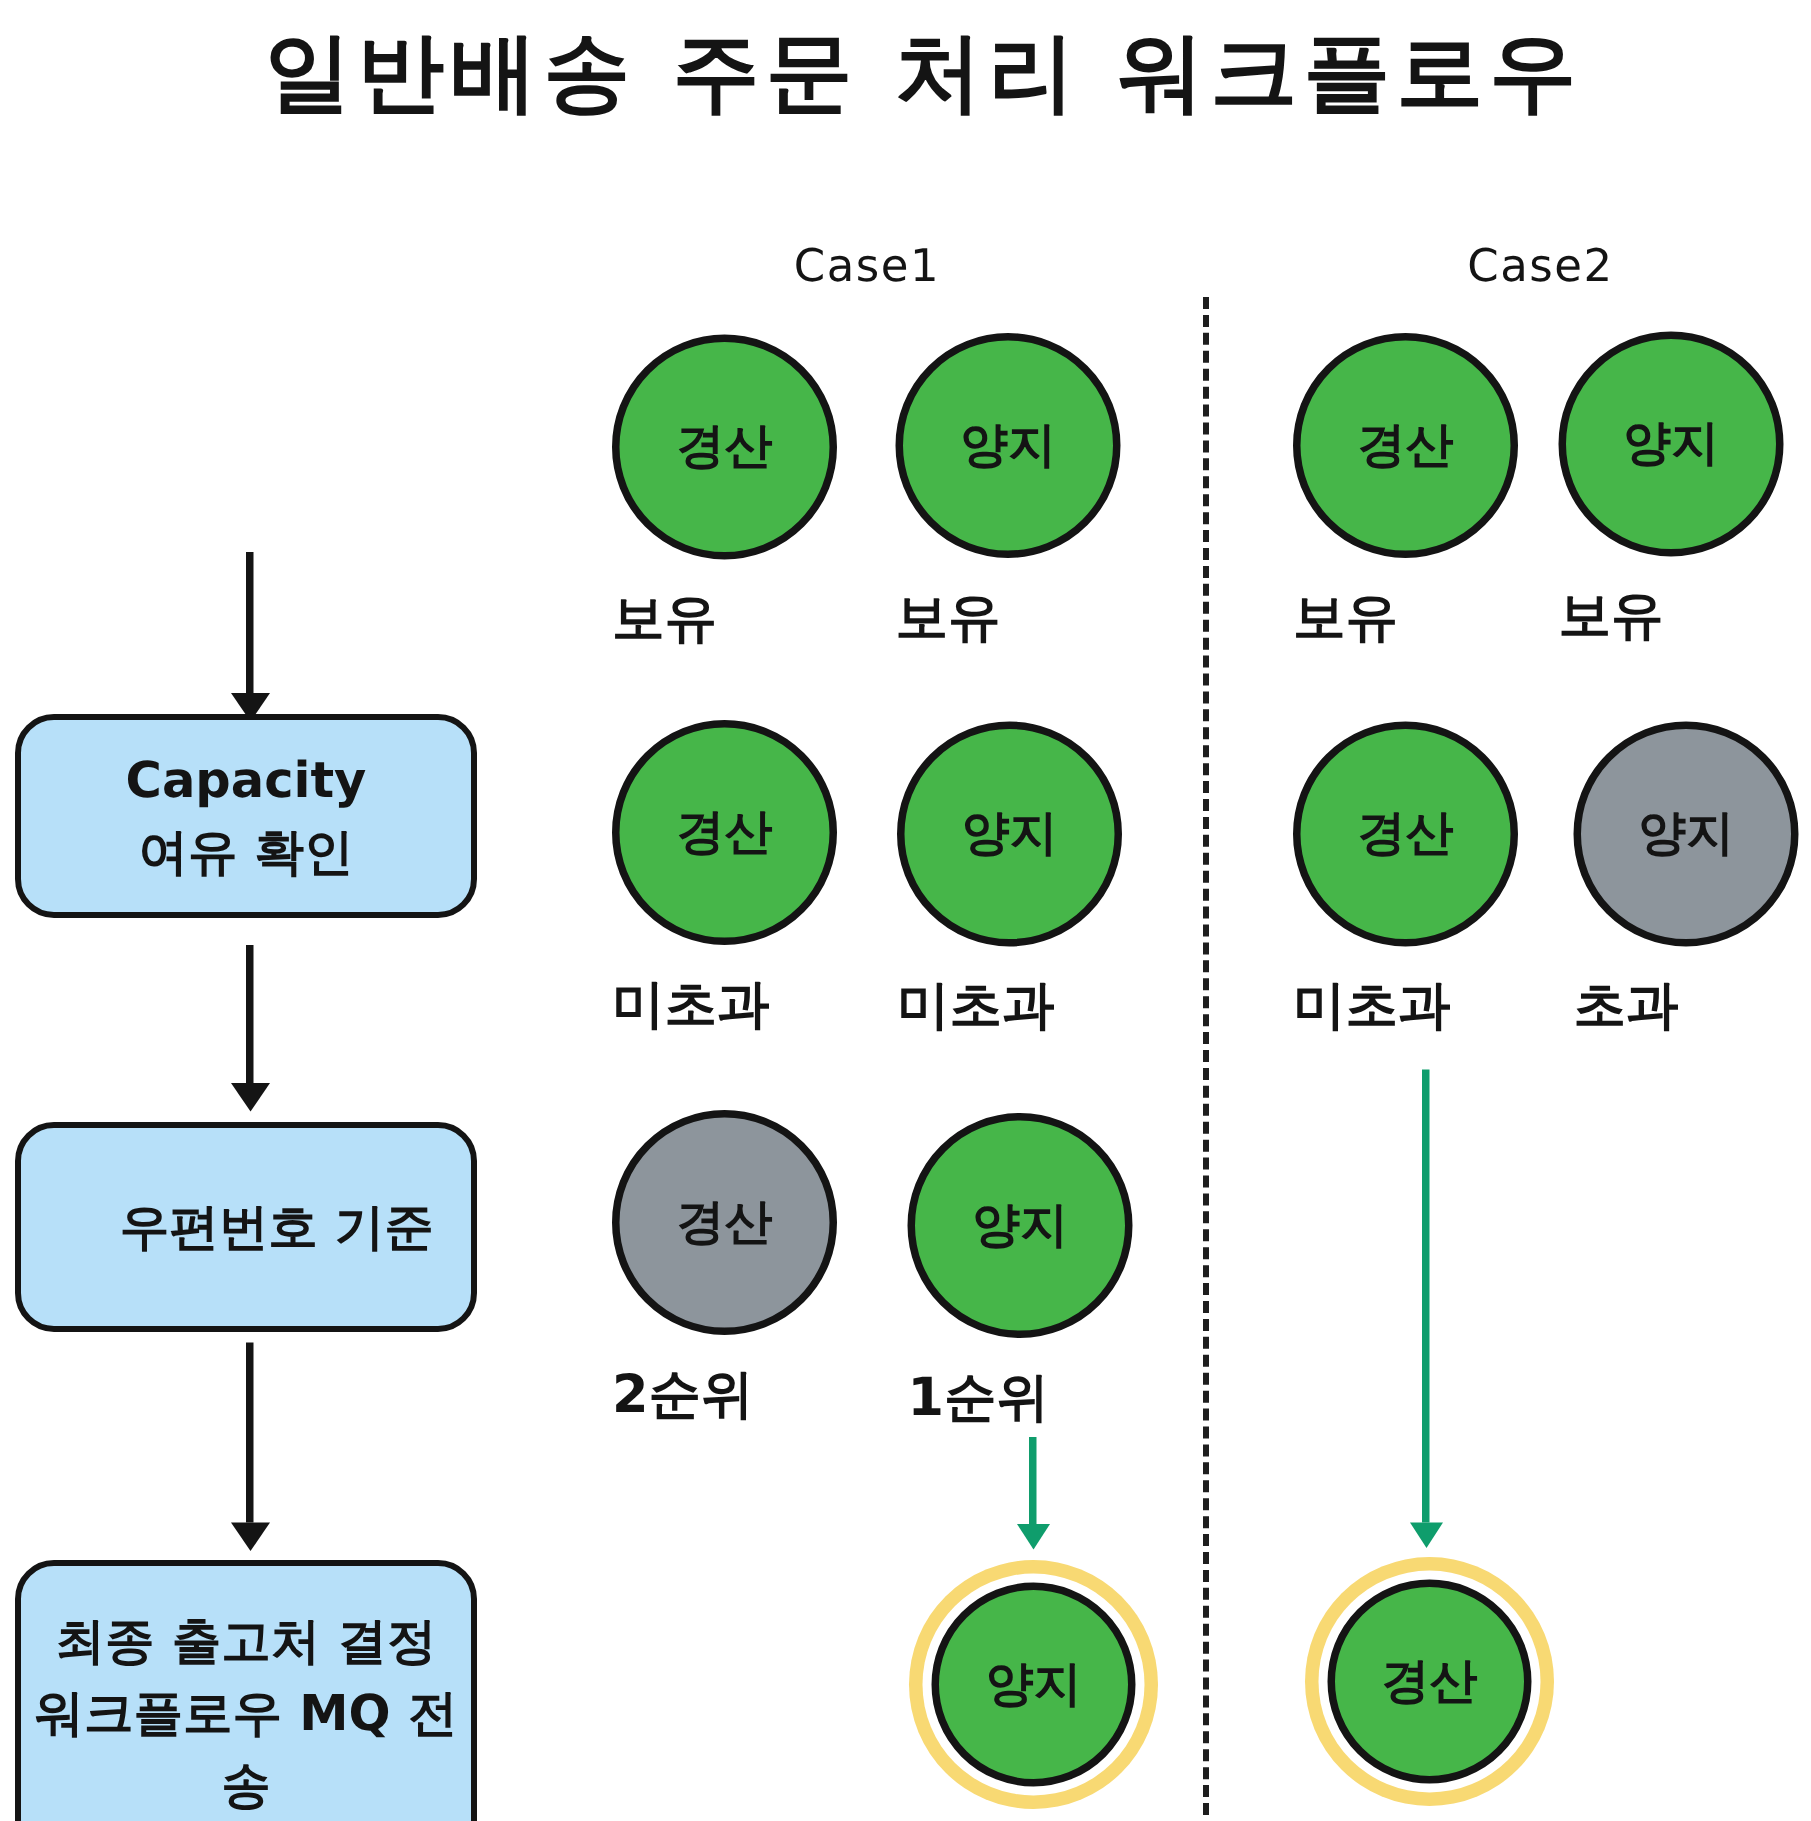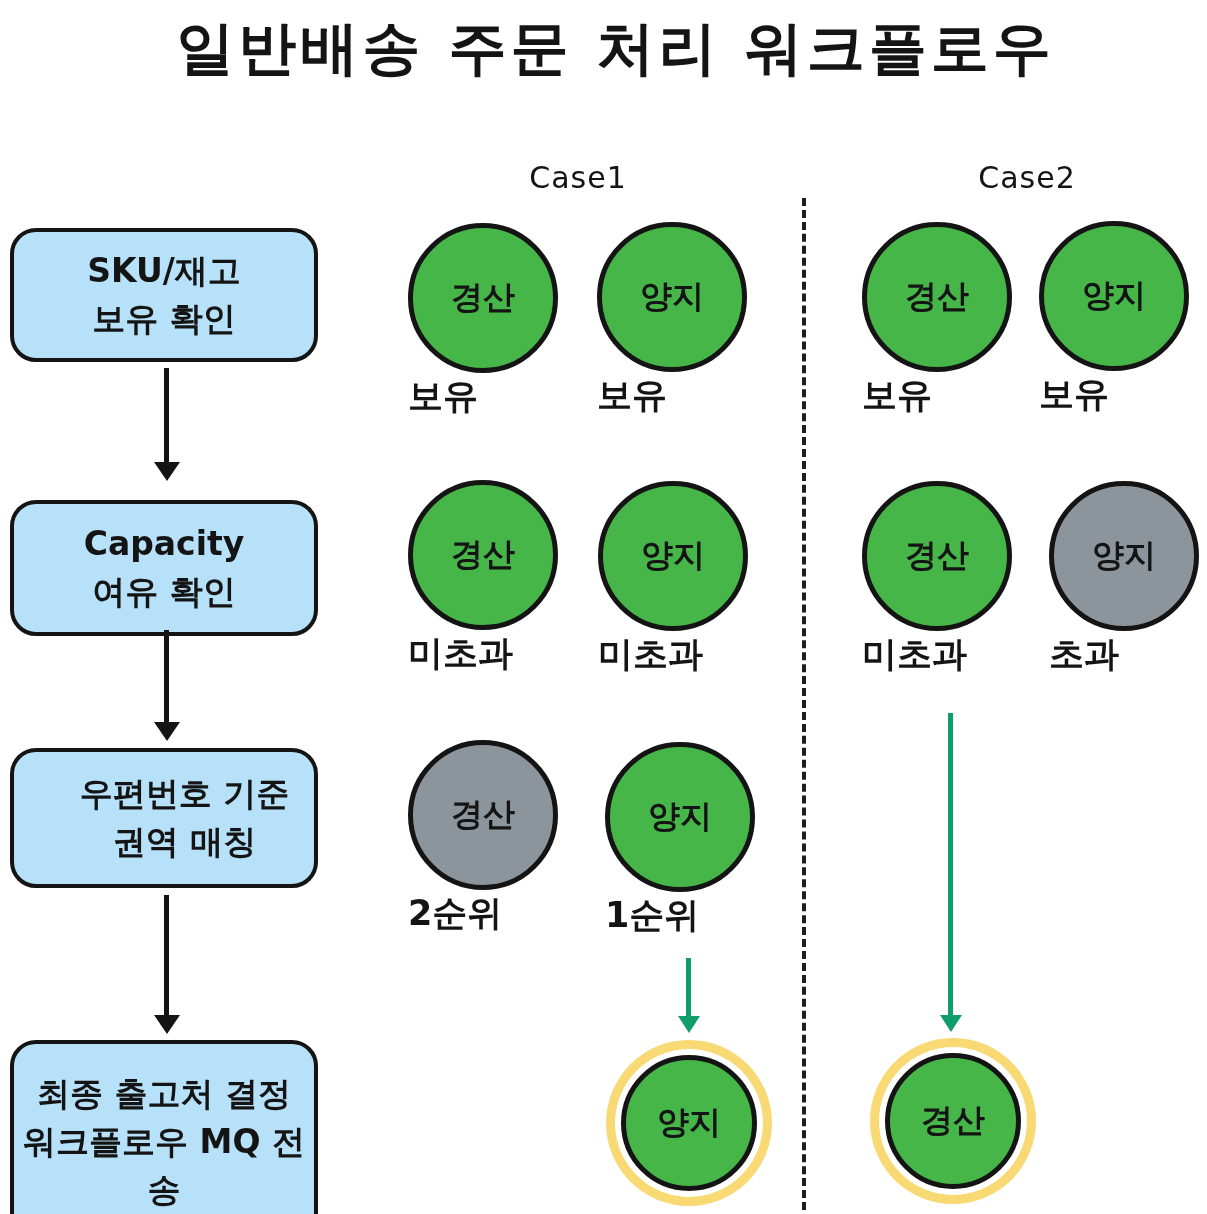--- a/index.html
+++ b/index.html
@@ -55,50 +55,45 @@
     display:flex;align-items:center;justify-content:center;
     font-size:32px;font-weight:700;
   }
   .circle.small{width:136px;height:136px;}
   .circle.green{background:var(--green,#46b649);}
   .circle.gray{background:var(--gray,#8d959c);}
   .circle.highlight{
     box-shadow:0 0 0 6px #ffffff,0 0 0 15px var(--highlight,#f8d973);
   }
   .caption{
-    font-size:35px;font-weight:700;text-align:center;white-space:nowrap;
+    margin-top:16px;font-size:35px;font-weight:700;text-align:center;white-space:nowrap;
   }
 </style>
 </head>
 <body>
 
 <div class="canvas">
 
   <div class="title">일반배송 주문 처리 워크플로우</div>
 
   <div class="case-label" style="left:578px;top:160px;">Case1</div>
   <div class="case-label" style="left:1027px;top:160px;">Case2</div>
 
   <div class="divider"></div>
 
-  <div class="flow-box" style="top:228px;height:134px;">
-    <div>SKU/재고</div>
-    <div>보유 확인</div>
-  </div>
   <div class="arrow black" style="left:164px;top:368px;height:94px;"></div>
 
-  <div class="flow-box" style="top:500px;height:136px;">
+  <div class="flow-box" style="top:476px;height:136px;">
     <div>Capacity</div>
     <div>여유 확인</div>
   </div>
   <div class="arrow black" style="left:164px;top:630px;height:92px;"></div>
 
   <div class="flow-box" style="top:748px;height:140px;padding-left:41px;">
     <div>우편번호 기준</div>
-    <div>권역 매칭</div>
   </div>
   <div class="arrow black" style="left:164px;top:895px;height:120px;"></div>
 
   <div class="flow-box" style="top:1040px;height:204px;">
     <div>최종 출고처 결정</div>
     <div>워크플로우 MQ 전송</div>
   </div>
 
   <div class="node" style="left:408px;top:223px;">
     <div class="circle green">

